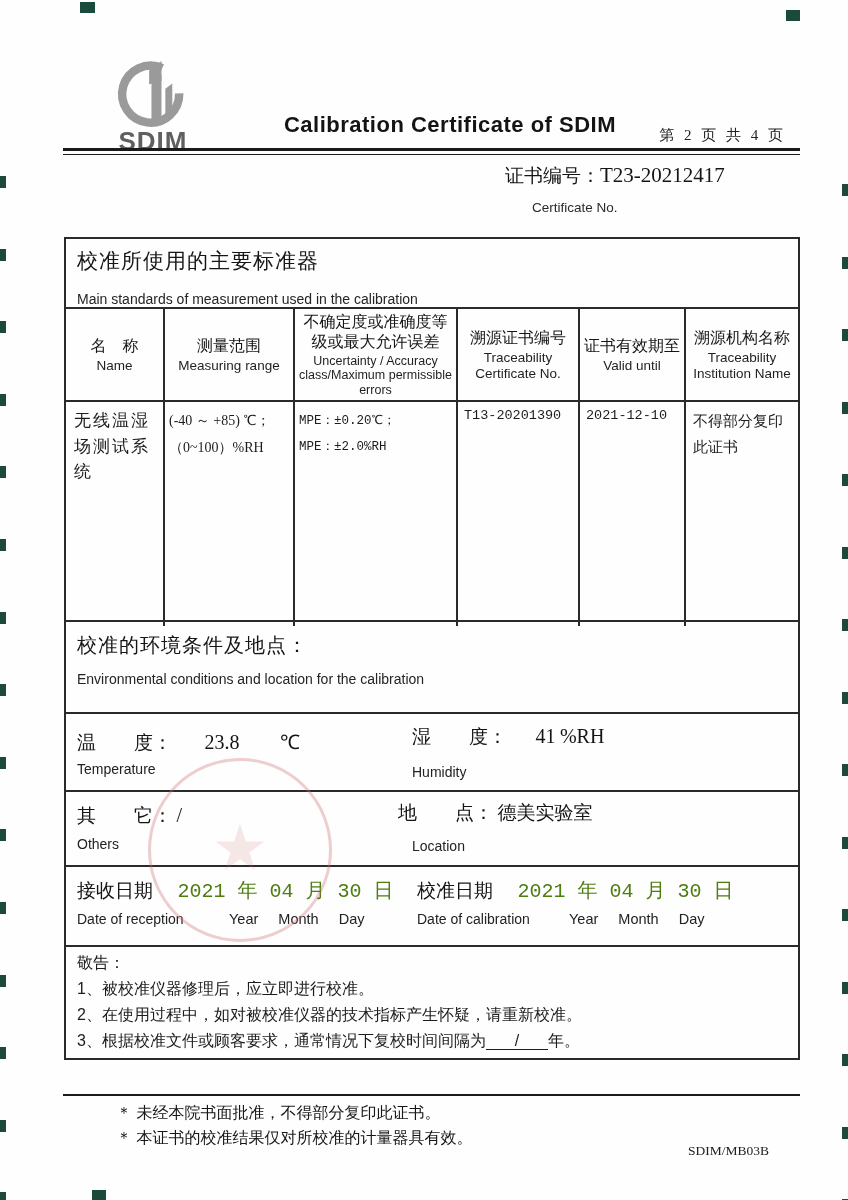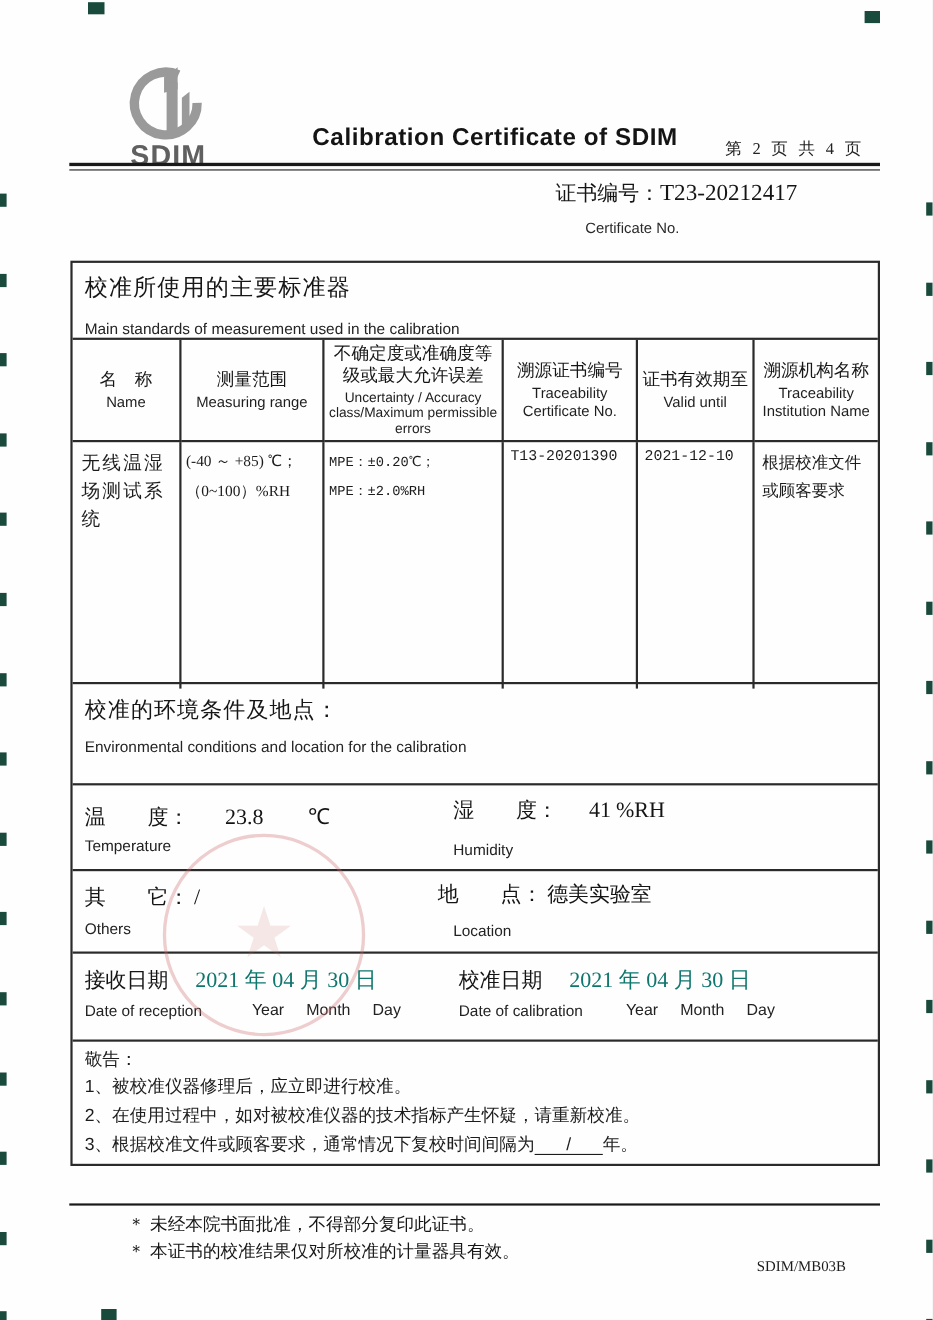--- a/index.html
+++ b/index.html
@@ -62,21 +62,21 @@
   .sec-env .cn-head{font-size:20px;}
   .sec-env .en-sub{margin-top:12px;}
 
   .sec-temp{height:78px;}
   .sec-others{height:75px;}
   .sec-dates{height:80px;}
   .fld{position:absolute;white-space:nowrap;}
   .lbl-cn{font-size:19px;color:#141414;}
   .val{font-family:"Liberation Serif",serif;font-size:20px;color:#141414;}
   .lbl-en{font-size:14px;color:#222;}
-  .date-cn{font-family:Liberation Serif, serif;font-size:20px;color:#0f766e;}
+  .date-cn{font-family:Liberation Mono, monospace;font-size:20px;color:#4d7c0f;}
   .units-en{font-size:14.5px;color:#222;word-spacing:16px;}
 
   .sec-notice{height:111px;padding:6px 0 0 11px;}
   .notice-title{font-size:16px;margin-bottom:2px;}
   .notice-item{font-size:16px;line-height:1.62;}
   .blank-slash{display:inline-block;width:62px;border-bottom:1.5px solid #1c1c1c;text-align:center;font-size:16px;line-height:1.1;}
 
   
   .footer-rule{position:absolute;left:63px;top:1094px;width:737px;border-top:2.5px solid #1a1a1a;}
   .footnote{position:absolute;left:116px;font-size:16px;color:#161616;white-space:nowrap;}
@@ -174,21 +174,21 @@
             <div class="cell-mpe">MPE：±0.20℃；</div>
             <div class="cell-mpe">MPE：±2.0%RH</div>
           </td>
           <td>
             <div class="cell-mono">T13-20201390</div>
           </td>
           <td>
             <div class="cell-mono">2021-12-10</div>
           </td>
           <td>
-            <div class="cell-inst">根据校准文件或顾客要求</div>
+            <div class="cell-inst">不得部分复印此证书</div>
           </td>
         </tr>
       </tbody>
         </table>
     </div>
 
     <div class="sec sec-env">
       <div class="cn-head">校准的环境条件及地点：</div>
       <div class="en-sub">Environmental conditions and location for the calibration</div>
     </div>

